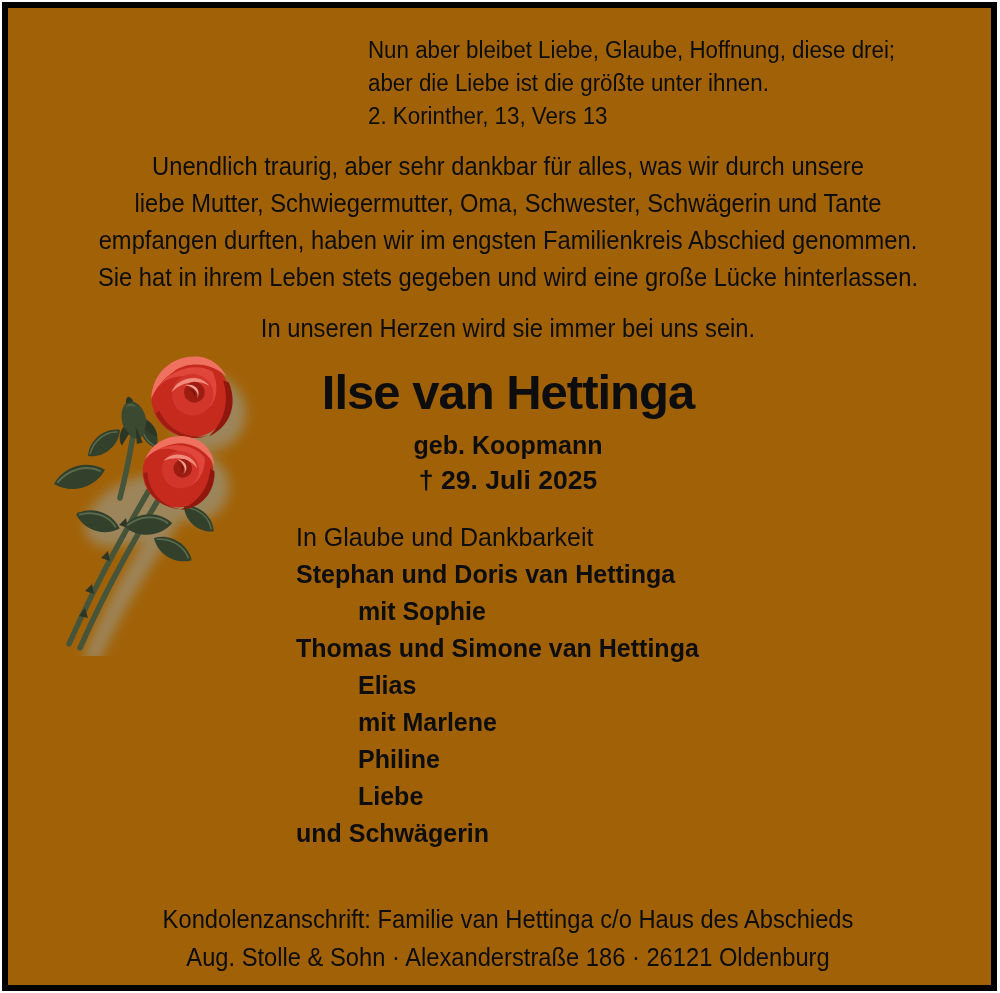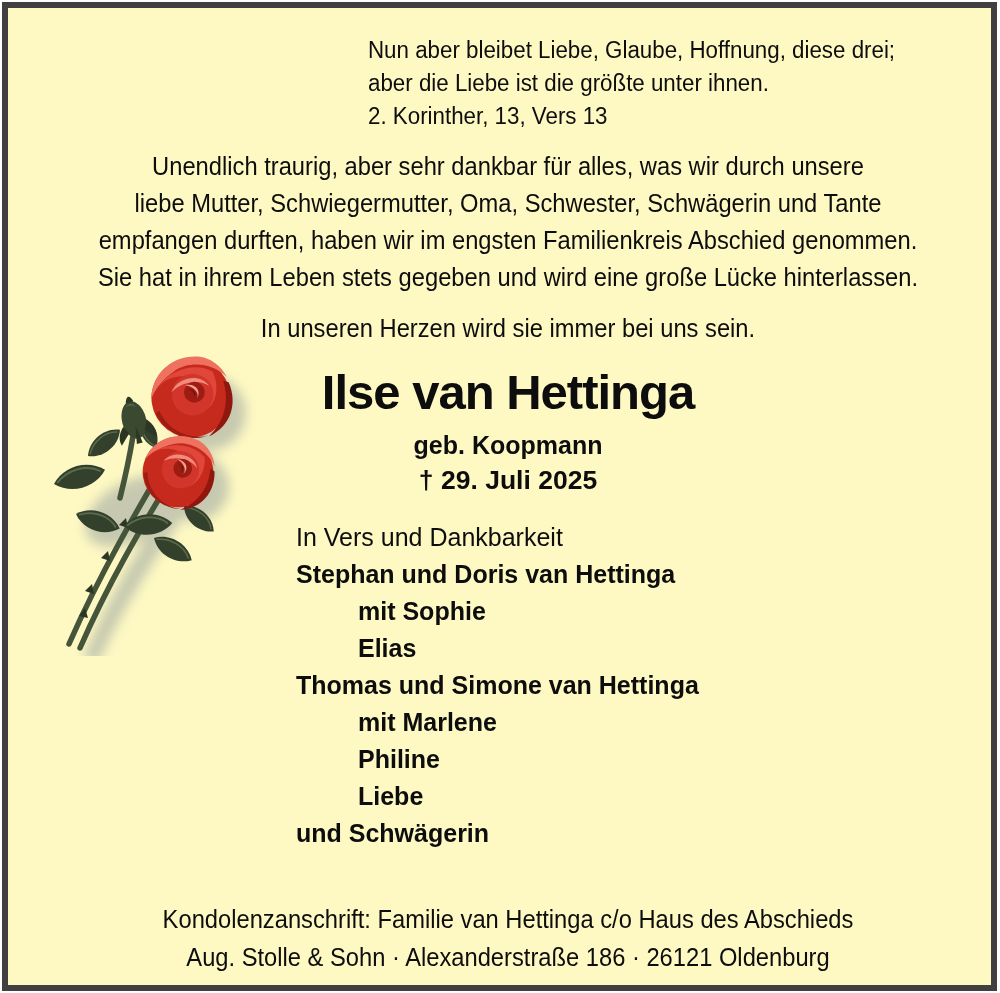--- a/index.html
+++ b/index.html
@@ -12,22 +12,22 @@
   .page {
     position: relative;
     width: 1000px;
     height: 993px;
     background: #ffffff;
     overflow: hidden;
   }
   .frame {
     position: absolute;
     left: 2px; top: 2px; right: 3px; bottom: 2px;
-    border: 6px solid #404040;
-    background: #fef9c3;
+    border: 6px solid #000000;
+    background: #a16207;
     box-sizing: border-box;
   }
   .txt { position: absolute; white-space: nowrap; }
 
   
   .quote {
     left: 360px; top: 26px;
     font-size: 23.5px; line-height: 33px;
     transform: scaleX(0.95); transform-origin: left top;
   }
@@ -175,25 +175,25 @@
       </svg>
     </div>
 
     <div class="txt deceased-name">Ilse van Hettinga</div>
     <div class="txt maiden-name">geb. Koopmann</div>
     <div class="txt dates">
       <span>† 29. Juli 2025</span>
     </div>
 
     <div class="txt mourners">
-      <div class="row regular">In Vers und Dankbarkeit</div>
+      <div class="row regular">In Glaube und Dankbarkeit</div>
       <div class="row">Stephan und Doris van Hettinga</div>
       <div class="row indent">mit Sophie</div>
+      <div class="row">Thomas und Simone van Hettinga</div>
       <div class="row indent">Elias</div>
-      <div class="row">Thomas und Simone van Hettinga</div>
       <div class="row indent">mit Marlene</div>
       <div class="row indent">Philine</div>
       <div class="row indent">Liebe</div>
       <div class="row">und Schwägerin</div>
     </div>
 
     <div class="txt condolence">
       <div class="line">Kondolenzanschrift: Familie van Hettinga c/o Haus des Abschieds</div>
       <div class="line">Aug. Stolle &amp; Sohn · Alexanderstraße 186 · 26121 Oldenburg</div>
     </div>

